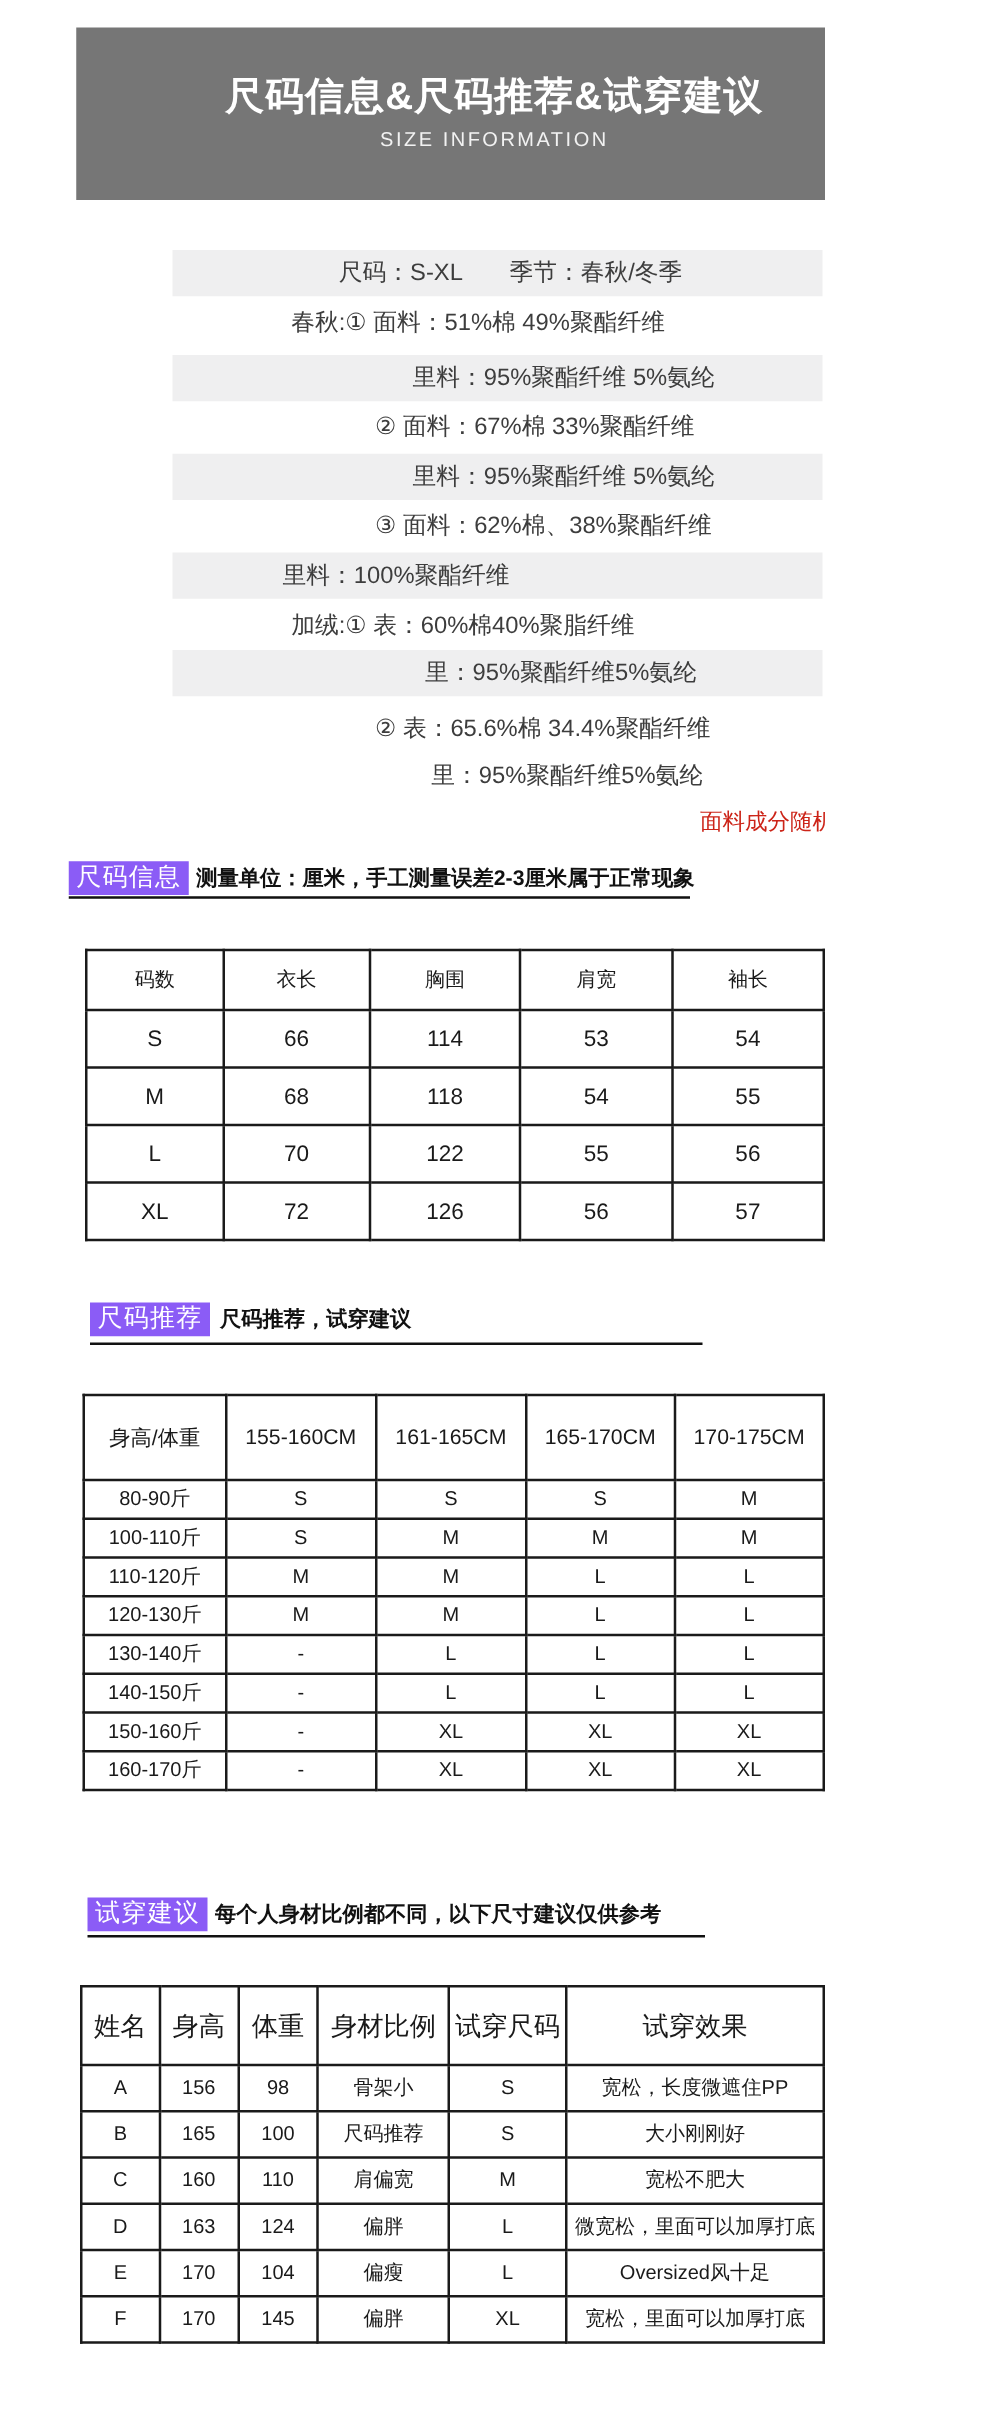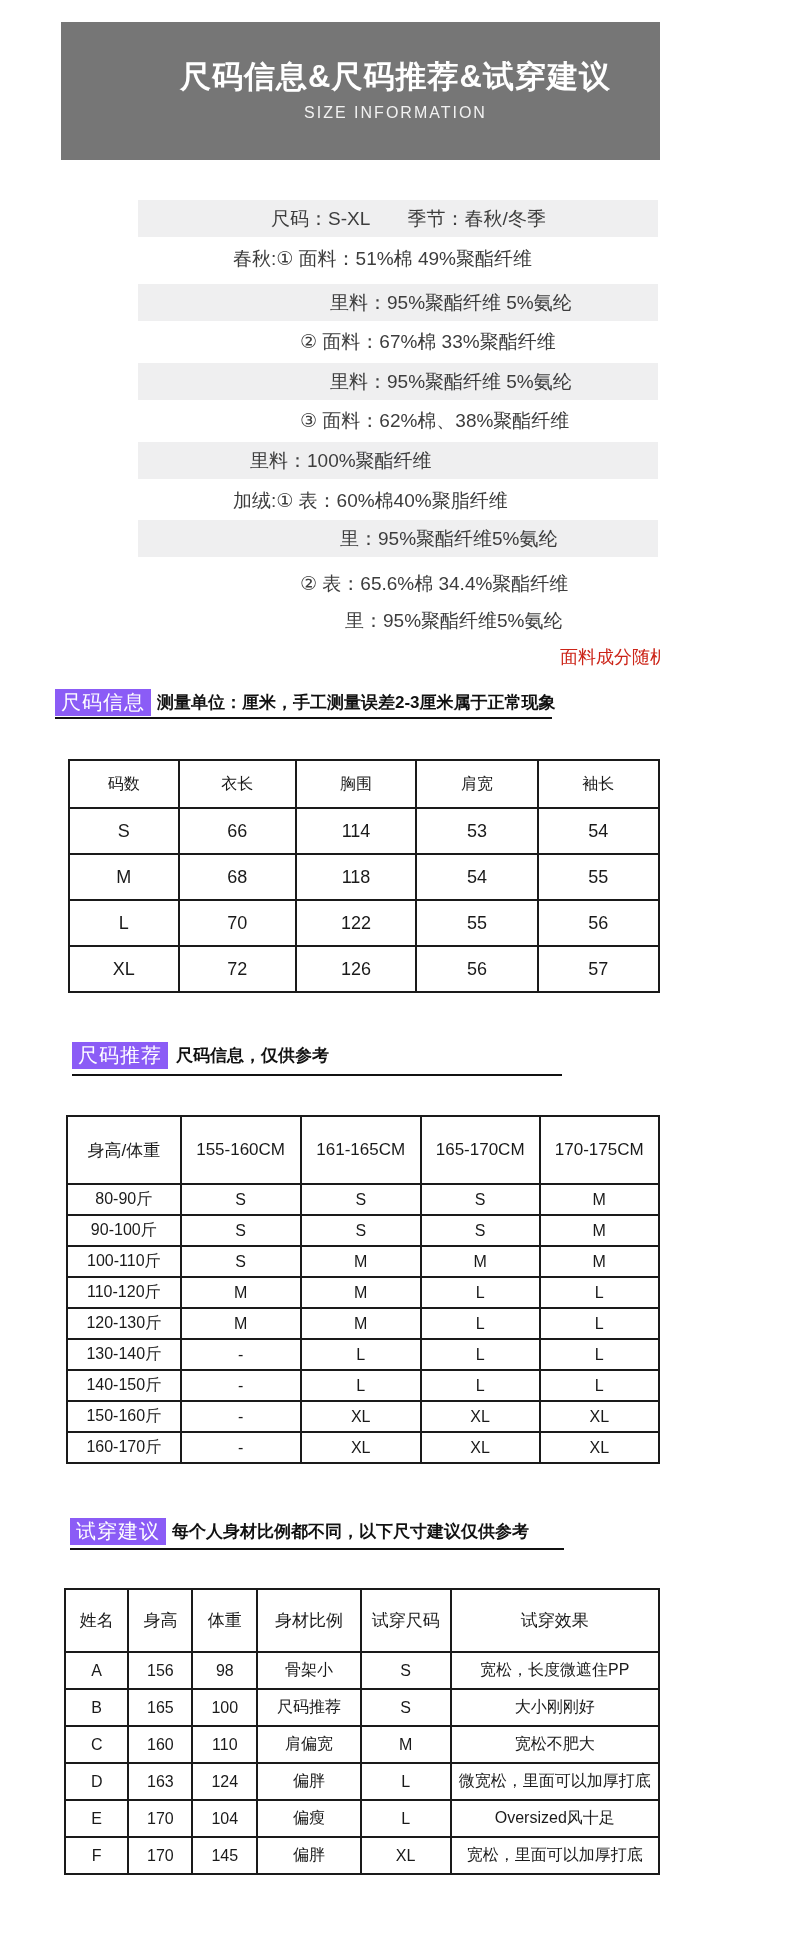--- a/index.html
+++ b/index.html
@@ -25,41 +25,41 @@
   table.grid{position:absolute;border-collapse:collapse;table-layout:fixed;background:#fff;}
   table.grid td,table.grid th{border:2px solid #1a1a1a;text-align:center;vertical-align:middle;
        padding:0;font-weight:normal;color:#1a1a1a;overflow:hidden;white-space:nowrap;}
   #size-table{left:68px;top:759px;}
   #size-table th{height:46px;font-size:16px;}
   #size-table td{height:44px;font-size:18px;}
   #recommend-table{left:66px;top:1115px;}
   #recommend-table th{height:66px;font-size:17px;}
   #recommend-table td{height:29px;font-size:16px;}
   #fit-table{left:64px;top:1588px;}
-  #fit-table th{height:61px;font-size:17px;}
+  #fit-table th{height:61px;font-size:21px;}
   #fit-table td{height:35px;font-size:16px;}
 </style>
 </head>
 <body>
 
 <div id="page">
 
   <div class="banner">
     <div class="banner-title">尺码信息&amp;尺码推荐&amp;试穿建议</div>
     <div class="banner-sub">SIZE INFORMATION</div>
   </div>
 
   <div id="fabric-lines">
       <div class="fline gray center" style="top: 200px; padding-left: 21px;">尺码：S-XL　　季节：春秋/冬季</div>
       <div class="fline" style="top: 240px; padding-left: 95px;">春秋:① 面料：51%棉  49%聚酯纤维</div>
       <div class="fline gray" style="top: 284px; padding-left: 192px;">里料：95%聚酯纤维  5%氨纶</div>
       <div class="fline" style="top: 323px; padding-left: 162px;">② 面料：67%棉  33%聚酯纤维</div>
       <div class="fline gray" style="top: 363px; padding-left: 192px;">里料：95%聚酯纤维  5%氨纶</div>
       <div class="fline" style="top: 402px; padding-left: 162px;">③ 面料：62%棉、38%聚酯纤维</div>
-      <div class="fline gray" style="top: 442px; padding-left: 112px;">里料：100%聚酯纤维</div>
+      <div class="fline gray" style="top: 442px; padding-left: 88px;">里料：100%聚酯纤维</div>
       <div class="fline" style="top: 482px; padding-left: 95px;">加绒:① 表：60%棉40%聚脂纤维</div>
       <div class="fline gray" style="top: 520px; padding-left: 202px;">里：95%聚酯纤维5%氨纶</div>
       <div class="fline" style="top: 565px; padding-left: 162px;">② 表：65.6%棉 34.4%聚酯纤维</div>
       <div class="fline" style="top: 602px; padding-left: 207px;">里：95%聚酯纤维5%氨纶</div>
     </div>
 
   <div class="fabric-note">面料成分随机发货</div>
 
   <div class="sec-label" style="left:55px;top:689px;">尺码信息</div>
   <div class="sec-note" style="left:157px;top:689px;">测量单位：厘米，手工测量误差2-3厘米属于正常现象</div>
@@ -108,21 +108,21 @@
           <td>XL</td>
           <td>72</td>
           <td>126</td>
           <td>56</td>
           <td>57</td>
         </tr>
       </tbody>
     </table>
 
   <div class="sec-label" style="left:72px;top:1042px;">尺码推荐</div>
-  <div class="sec-note" style="left:176px;top:1042px;">尺码信息，仅供参考</div>
+  <div class="sec-note" style="left:176px;top:1042px;">尺码推荐，试穿建议</div>
   <div class="sec-line" style="left:72px;top:1074px;width:490px;"></div>
 
   <table class="grid" id="recommend-table">
       <colgroup>
         <col style="width: 131px;">
         <col style="width: 134px;">
         <col style="width: 134px;">
         <col style="width: 132px;">
         <col style="width: 133px;">
       </colgroup>
@@ -131,27 +131,20 @@
           <th>身高/体重</th>
           <th>155-160CM</th>
           <th>161-165CM</th>
           <th>165-170CM</th>
           <th>170-175CM</th>
         </tr>
       </thead>
       <tbody>
         <tr>
           <td>80-90斤</td>
-          <td>S</td>
-          <td>S</td>
-          <td>S</td>
-          <td>M</td>
-        </tr>
-        <tr>
-          <td>90-100斤</td>
           <td>S</td>
           <td>S</td>
           <td>S</td>
           <td>M</td>
         </tr>
         <tr>
           <td>100-110斤</td>
           <td>S</td>
           <td>M</td>
           <td>M</td>

